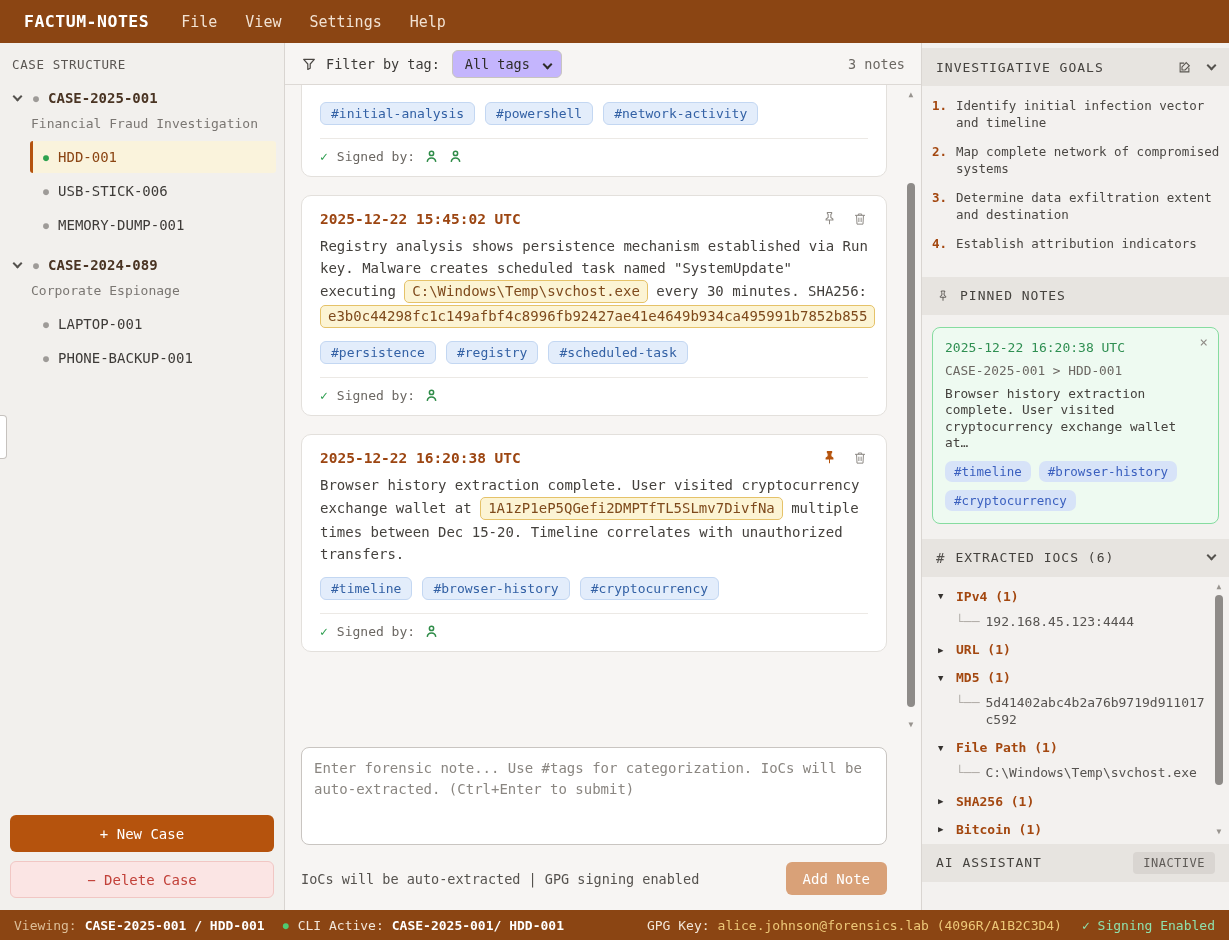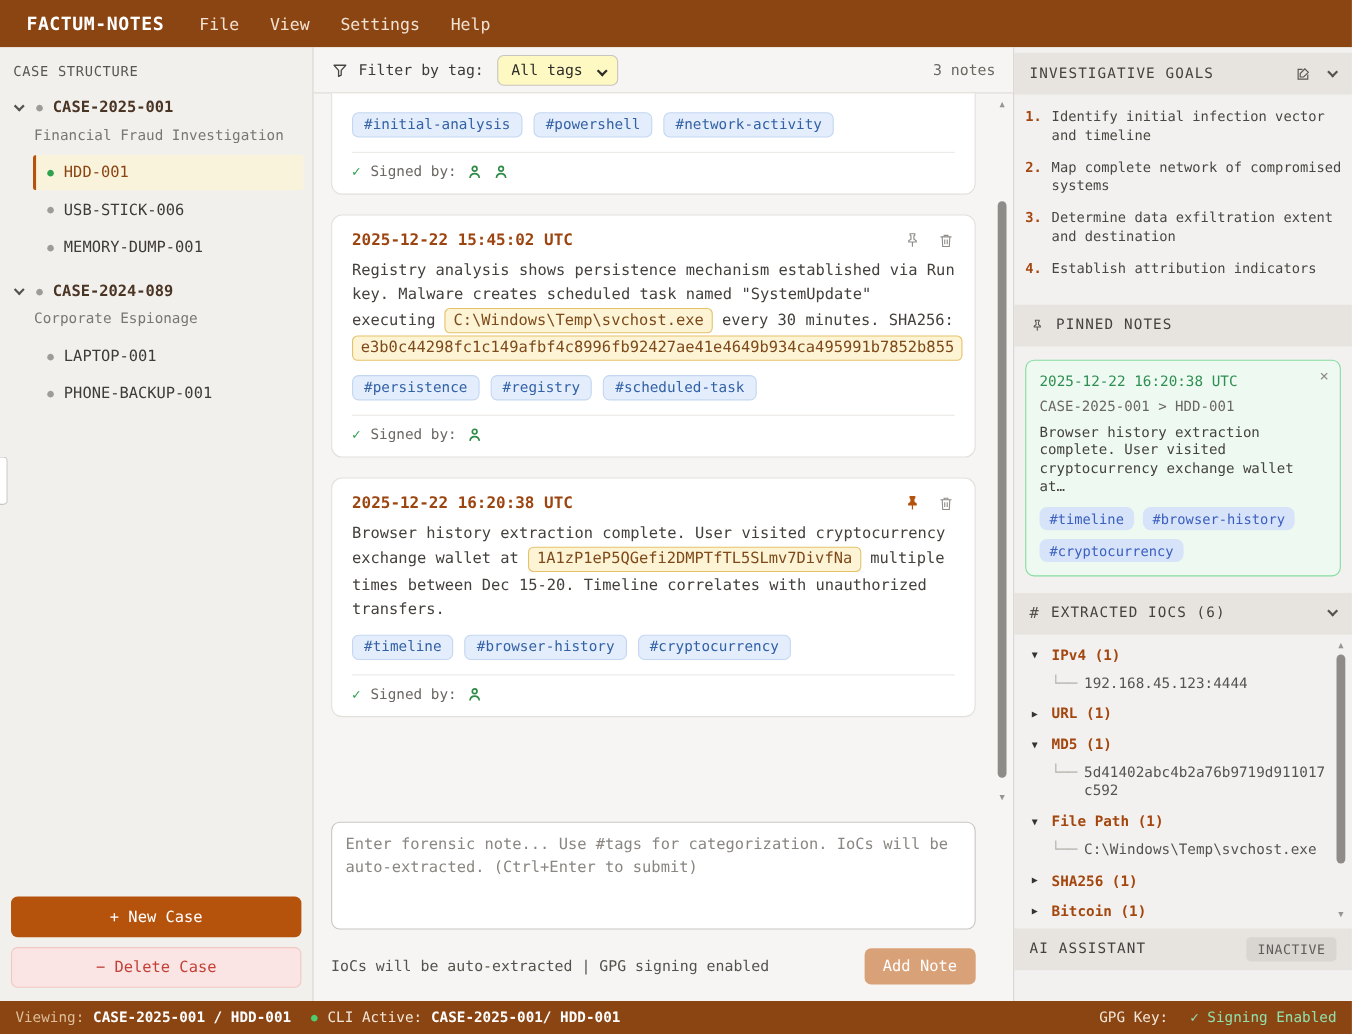--- a/index.html
+++ b/index.html
@@ -31,21 +31,21 @@
   .sidebar-buttons { margin-top:auto; padding:0 10px 12px; }
   .btn-new-case { display:block; width:100%; height:37px; background:#B5530D; color:#FFFFFF; border:none; border-radius:6px; font-family:inherit; font-size:14px; cursor:pointer; margin-bottom:9px; }
   .btn-delete-case { display:block; width:100%; height:37px; background:#FBE5E4; color:#C24038; border:1px solid #F1C7C4; border-radius:6px; font-family:inherit; font-size:14px; cursor:pointer; }
   .resize-handle { position:absolute; left:0; top:372px; width:7px; height:44px; background:#FFFFFF; border:1px solid #C6C2BE; border-left:none; border-radius:0 4px 4px 0; }
 
   
   .center-pane { flex:1; background:#F7F5F3; display:flex; flex-direction:column; min-width:0; }
   .filterbar { height:42px; display:flex; align-items:center; padding:0 16px; border-bottom:1px solid #DDD9D5; }
   .filterbar .ficon { display:flex; margin-right:9px; }
   .filter-label { font-size:13.5px; color:#3C3A37; margin-right:12px; }
-  .tag-select { font-family:inherit; font-size:13.5px; color:#2E2C29; background:#fef9c3; border:1px solid #C8C4C0; border-radius:6px; padding:5px 30px 5px 12px; appearance:none; -webkit-appearance:none; cursor:pointer; }
+  .tag-select { font-family:inherit; font-size:13.5px; color:#2E2C29; background:#c4b5fd; border:1px solid #C8C4C0; border-radius:6px; padding:5px 30px 5px 12px; appearance:none; -webkit-appearance:none; cursor:pointer; }
   .select-wrap { position:relative; }
   .select-wrap .sel-chev { position:absolute; right:11px; top:11px; width:7px; height:7px; border-right:2.2px solid #2E2C29; border-bottom:2.2px solid #2E2C29; transform:rotate(45deg); pointer-events:none; }
   .notes-count { margin-left:auto; font-size:13.5px; color:#6B6762; }
 
   .notes-viewport { height:650px; overflow:hidden; position:relative; padding:16px 34px 0 16px; }
   .note-card { background:#FFFFFF; border:1px solid #E3E0DC; border-radius:10px; padding:14px 18px 12px; margin-bottom:18px; }
   .note-card.clipped { margin-top:-26px; }
   .note-head { display:flex; align-items:center; margin-bottom:8px; }
   .note-ts { color:#9C4511; font-weight:bold; font-size:14.5px; }
   .note-icons { margin-left:auto; display:flex; gap:14px; align-items:center; }
@@ -421,18 +421,19 @@
 </div>
 
 <footer class="statusbar">
   <span class="sb-label">Viewing:</span>
   <span class="sb-value">CASE-2025-001 / HDD-001</span>
   <span class="sb-dot">●</span>
   <span class="sb-cli-label">CLI Active:</span>
   <span class="sb-value">CASE-2025-001/ HDD-001</span>
   <span class="sb-right">
     <span class="sb-gpg-label">GPG Key:</span>
+    <span class="sb-gpg-value">alice.johnson@forensics.lab (4096R/A1B2C3D4)</span>
     <span class="sb-sign">
       <span>✓</span>
       <span>Signing Enabled</span>
     </span>
   </span>
 </footer>
 
 </body></html>

